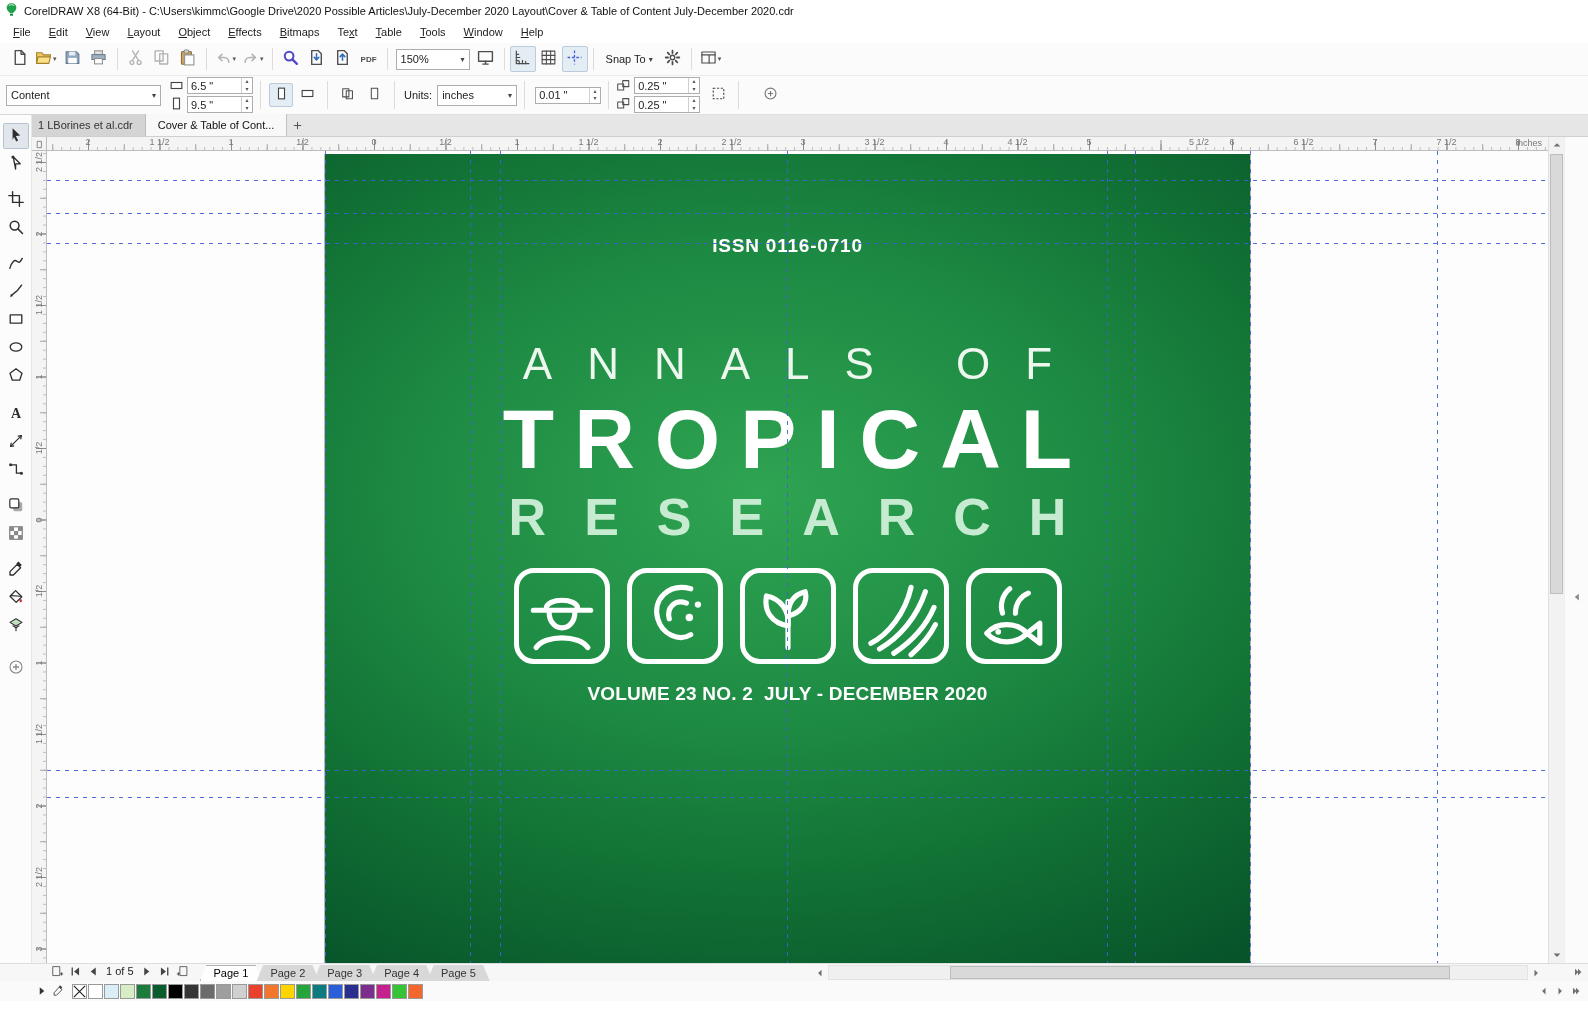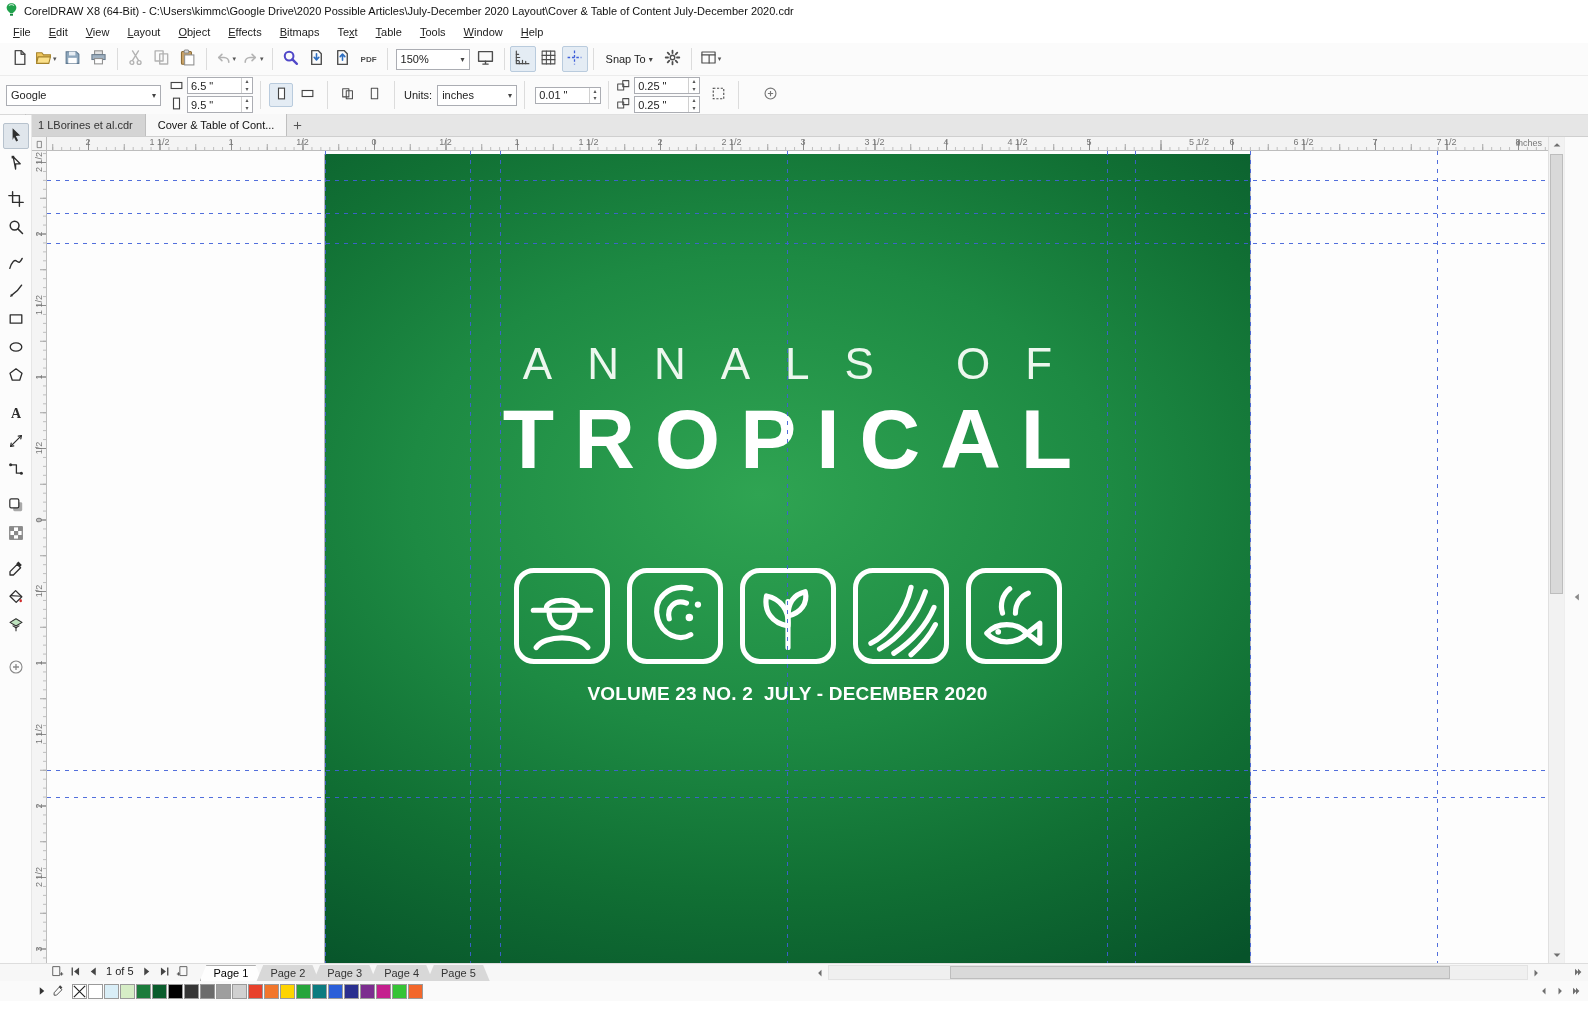--- a/index.html
+++ b/index.html
@@ -340,21 +340,21 @@
               <rect x="1.8" y="2.8" width="12.4" height="10.4"></rect>
               <path d="M1.8 5.6h12.4M8.6 5.6v7.6"></path>
             </g>
           </svg></span>
         <span class="mini-caret">▾</span>
       </button>
     </div>
 
   <div class="propbar">
     <div class="pb-select w155">
-      <span class="sel-text">Google</span>
+      <span class="sel-text">Content</span>
       <span class="sel-caret">▾</span>
     </div>
     <div class="pb-dims">
       <div class="dim-icons">
         <span class="icon"><svg viewBox="0 0 16 16">
               <rect x="2.3" y="4.8" width="11.4" height="6.4" fill="#fff" stroke="#444" stroke-width="1.2"></rect>
             </svg></span>
         <span class="icon"><svg viewBox="0 0 16 16">
               <rect x="4.8" y="2.3" width="6.4" height="11.4" fill="#fff" stroke="#444" stroke-width="1.2"></rect>
             </svg></span>
@@ -657,22 +657,24 @@
       <span class="vlab" style="top: 433px;">1/2</span>
       <span class="vlab" style="top: 504.5px;">1</span>
       <span class="vlab" style="top: 576px;">1 1/2</span>
       <span class="vlab" style="top: 647.5px;">2</span>
       <span class="vlab" style="top: 719px;">2 1/2</span>
       <span class="vlab" style="top: 790.5px;">3</span>
     </div>
 
   <div class="canvas" id="canvas">
     <div class="page" id="page" style="background: radial-gradient(90% 70% at 47% 42%, rgb(47, 164, 82) 0%, rgb(29, 138, 67) 42%, rgb(17, 112, 52) 70%, rgb(7, 83, 42) 100%);">
+      <div class="cov-issn">ISSN 0116-0710</div>
       <div class="cov-l1" id="covl1" style="color: rgb(237, 247, 238);">ANNALS OF</div>
       <div class="cov-l2">TROPICAL</div>
+      <div class="cov-l3" id="covl3" style="color: rgb(199, 235, 209);">RESEARCH</div>
       <div class="cov-tiles" id="tiles">
           <span class="tile"><svg viewBox="0 0 60 60">
               <g fill="none" stroke="#ffffff" stroke-width="3.6" stroke-linecap="round" stroke-linejoin="round">
                 <path d="M19 25c0-8 22-8 22 0"></path>
                 <path d="M10 26h40"></path>
                 <path d="M21 27c0 15 18 15 18 0"></path>
                 <path d="M12 52c6-9 30-9 36 0"></path>
               </g>
             </svg></span>
           <span class="tile"><svg viewBox="0 0 60 60">

